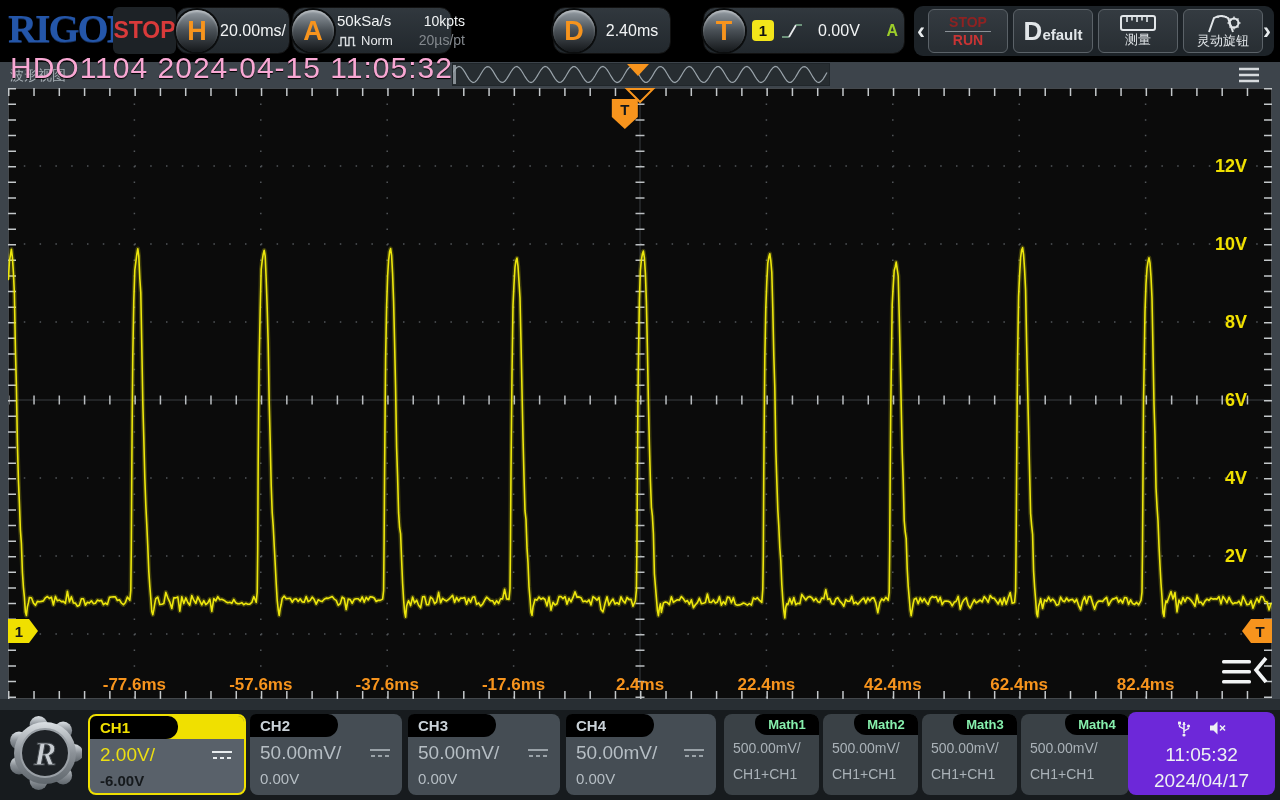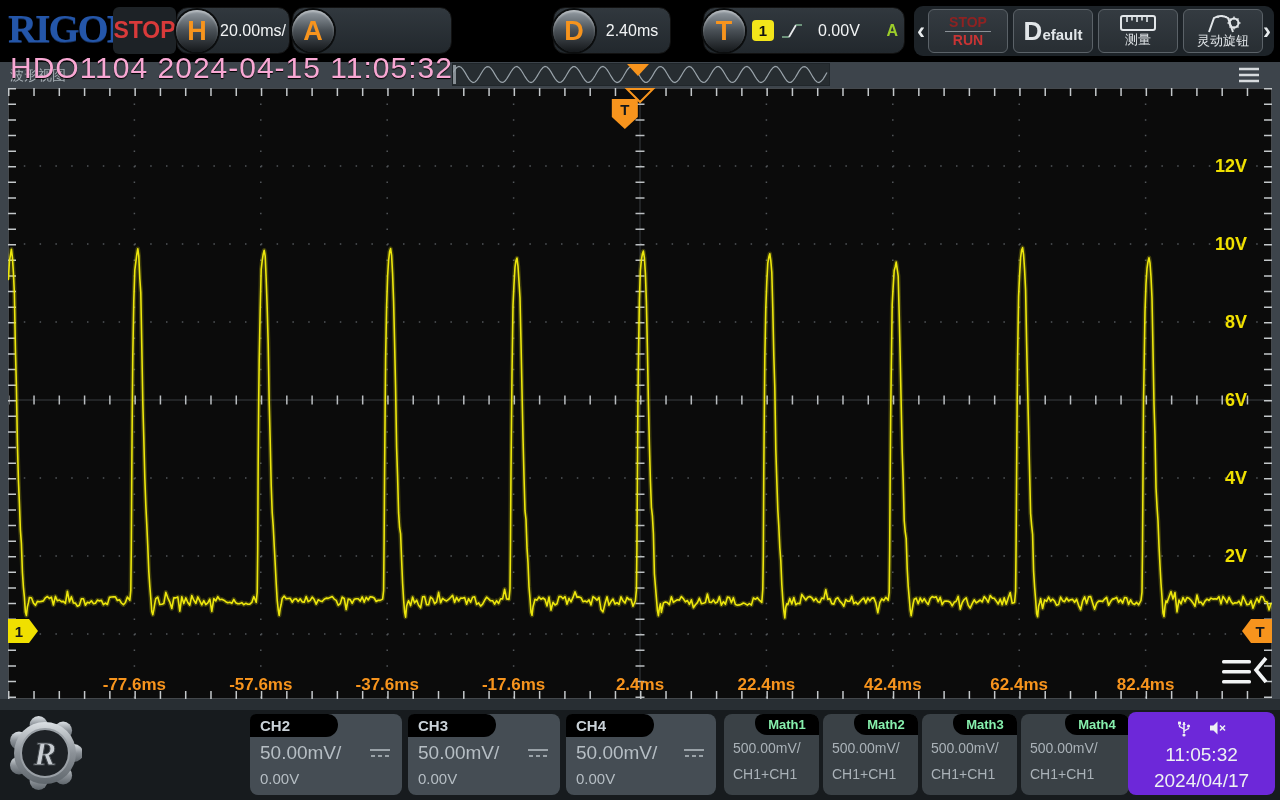--- a/index.html
+++ b/index.html
@@ -89,20 +89,31 @@
     <div class="logo">RIGOL</div>
     <div class="stop-badge">STOP</div>
 
     <div class="tgroup g-h">
       <div class="knob">H</div>
       <div class="gval">20.00ms/</div>
     </div>
 
     <div class="tgroup g-a">
       <div class="knob">A</div>
+      <div class="acq-grid">
+        <div class="acq-sr">50kSa/s</div>
+        <div class="acq-md">10kpts</div>
+        <div class="acq-mode">
+          <svg width="20" height="13" viewBox="0 0 20 13">
+              <path d="M1,11.5 h3 v-8 h4.5 v8 h3.5 v-8 h4.5 v8 h2" stroke="#dde1e4" stroke-width="1.4" fill="none"></path>
+            </svg>
+          <span>Norm</span>
+        </div>
+        <div class="acq-res">20µs/pt</div>
+      </div>
     </div>
 
     <div class="tgroup g-d">
       <div class="knob">D</div>
       <div class="gval">2.40ms</div>
     </div>
 
     <div class="tgroup g-t">
       <div class="knob">T</div>
       <div class="trig-row">
@@ -247,20 +258,32 @@
             <circle cx="11" cy="28.6" r="9"></circle>
             <circle cx="30.6" cy="13.1" r="9"></circle>
             <circle cx="55.1" cy="18.6" r="9"></circle>
           <circle cx="37" cy="41" r="31"></circle>
         </g>
         <circle cx="37" cy="41" r="24" fill="#1d2125" stroke="#9aa0a6" stroke-width="2"></circle>
         <text x="37" y="53" text-anchor="middle" font-family="Liberation Serif,serif" font-style="italic" font-weight="bold" font-size="34" fill="#c9ced3" stroke="#41464b" stroke-width="1">R</text>
       </svg>
     </div>
 
+    <div class="card ch-card sel" style="left:88px;width:158px;">
+      <div class="tabrow"></div>
+      <div class="ch-tab">CH1</div>
+      <div class="scale-row">
+        <span class="ch-scale">2.00V/</span>
+        <svg width="24" height="12" viewBox="0 0 24 12">
+            <path d="M2,3 h20" stroke="#e8ecef" stroke-width="2"></path>
+            <path d="M3,9 h4 M10,9 h4 M17,9 h4" stroke="#e8ecef" stroke-width="2"></path>
+          </svg>
+      </div>
+      <div class="ch-offset">-6.00V</div>
+    </div>
     <div class="card ch-card" style="left:250px;width:152px;">
       <div class="ch-tab">CH2</div>
       <div class="scale-row">
         <span class="ch-scale">50.00mV/</span>
         <svg width="24" height="12" viewBox="0 0 24 12">
             <path d="M2,3 h20" stroke="#9aa2a8" stroke-width="2"></path>
             <path d="M3,9 h4 M10,9 h4 M17,9 h4" stroke="#9aa2a8" stroke-width="2"></path>
           </svg>
       </div>
       <div class="ch-offset">0.00V</div>

